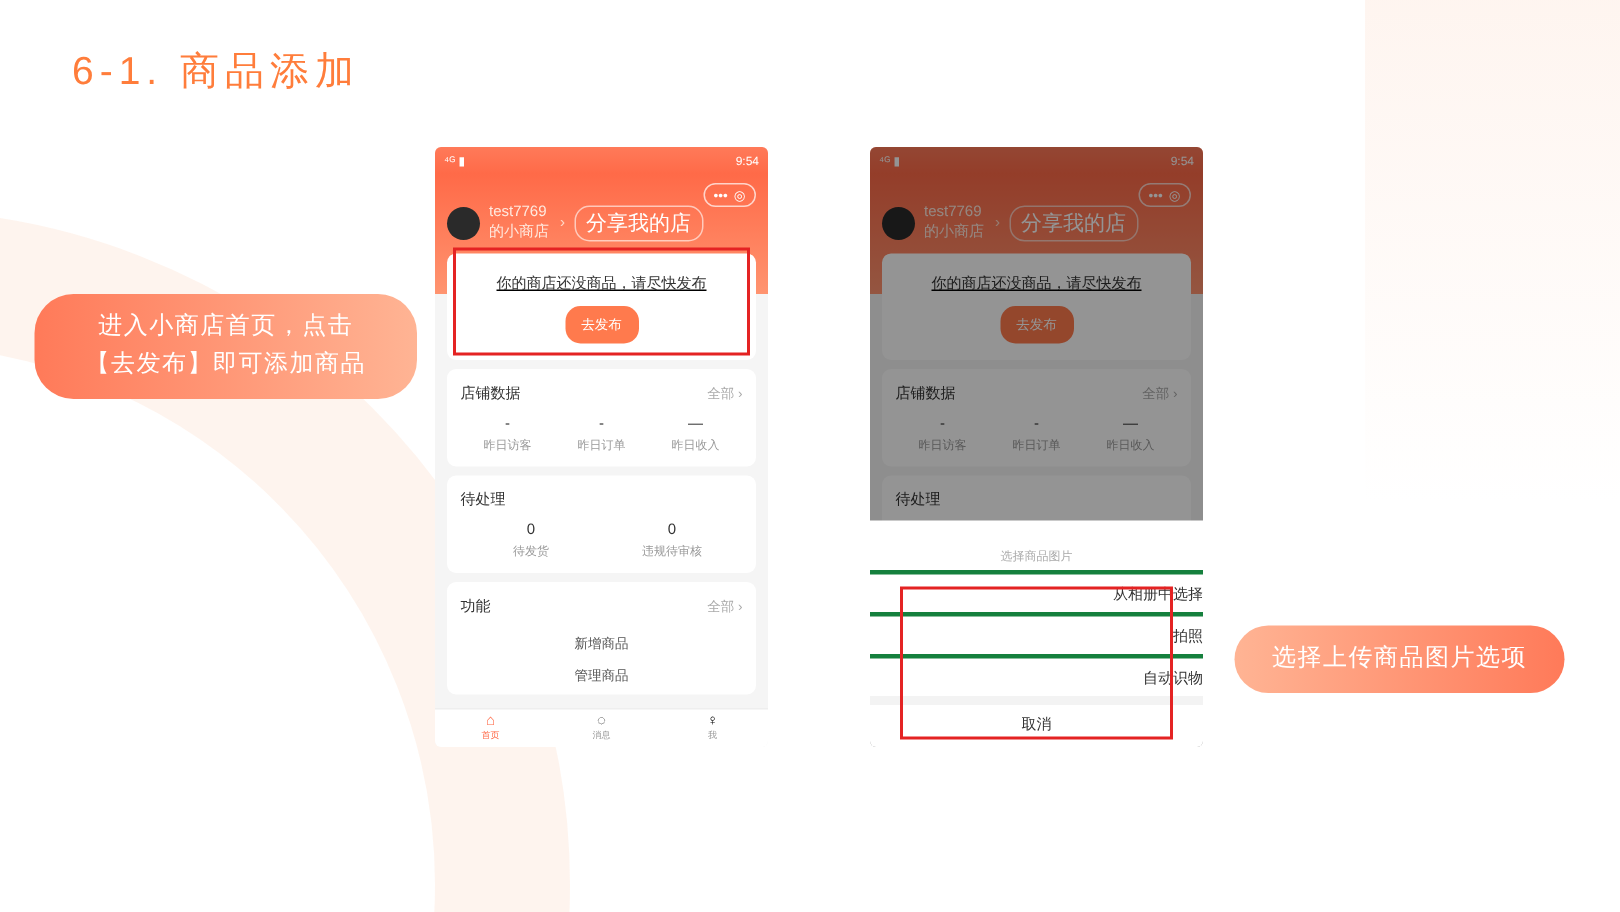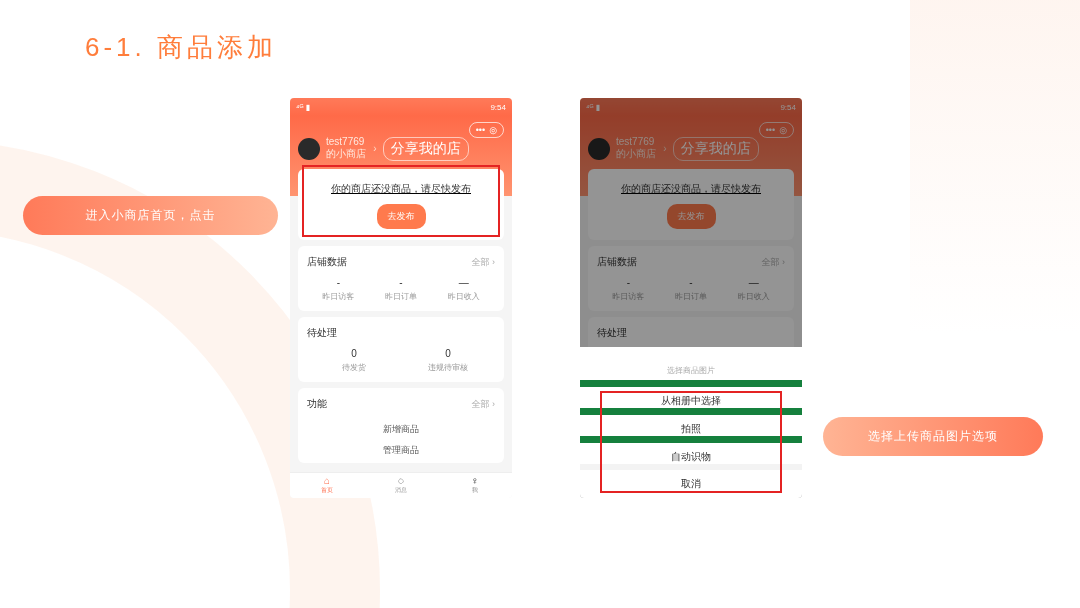--- a/index.html
+++ b/index.html
@@ -2,24 +2,24 @@
 <html><head>
 <meta charset="utf-8">
 <style>
 * { margin:0; padding:0; box-sizing:border-box; font-family:-apple-system,"PingFang SC","Microsoft YaHei",sans-serif; }
 body { width:1080px; height:608px; background:#fff; position:relative; overflow:hidden; }
 
 
 .bg-swoosh { position:absolute; width:900px; height:900px; border-radius:50%; border:90px solid #fde6d9; left:-520px; top:140px; opacity:.45; pointer-events:none; }
 .bg-edge-r { position:absolute; right:-50px; top:0; width:220px; height:608px; background:linear-gradient(180deg,#fde2d3 0%,#fff 55%); opacity:.35; pointer-events:none; }
 
-.slide-title { position:absolute; left:48px; top:30px; font-size:26px; color:#ff7d3b; letter-spacing:4px; font-weight:400;margin-left:37px; }
-
-
-.anno { position:absolute; padding:10px 18px; color:#fff; font-size:12px; border-radius:26px; line-height:1.55; letter-spacing:1px; }
+.slide-title { position:absolute; left:48px; top:30px; font-size:26px; color:#ff7d3b; letter-spacing:4px; font-weight:400; }
+
+
+.anno { position:absolute; padding:10px 18px; color:#fff; font-size:16px; border-radius:26px; line-height:1.55; letter-spacing:1px; }
 .anno-left  { left:23px;  top:196px; width:255px; background:linear-gradient(90deg,#ff7a59,#ffb494); text-align:center; }
 .anno-right { left:823px; top:417px; width:220px; background:linear-gradient(90deg,#ffb494,#ff7a59); text-align:center; }
 
 
 .phone { position:absolute; top:98px; width:222px; height:400px; background:#f5f5f5; overflow:hidden; border-radius:4px; }
 .phone.left  { left:290px; }
 .phone.right { left:580px; }
 .phone .overlay { position:absolute; inset:0; background:rgba(0,0,0,.42); pointer-events:none; }
 
 .ph-statusbar { height:18px; background:linear-gradient(180deg,#ff7a59,#ff6a48); display:flex; align-items:center; justify-content:space-between; padding:0 6px; color:#fff; font-size:8px; }
@@ -56,34 +56,35 @@
 .tab-lb{font-size:6px;color:#999;}
 .tab.active .tab-ic,.tab.active .tab-lb{color:#ff6a48;}
 
 .redbox{position:absolute;border:2px solid #e42323;pointer-events:none;}
 .rb-publish{left:12px;top:67px;width:198px;height:72px;}
 .rb-sheet  {left:20px;top:293px;width:182px;height:102px;}
 
 
 .sheet{position:absolute;left:0;right:0;bottom:0;background:#fff;padding-top:18px;}
 .sheet-title{text-align:center;font-size:8px;color:#aaa;padding-bottom:4px;}
-.sheet-item{height:28px;line-height:28px;text-align:center;font-size:10px;color:#333;border-top:7px solid #15803d;}
+.sheet-item{height:28px;line-height:28px;text-align:right;font-size:10px;color:#333;border-top:3px solid #15803d;}
 .sheet-gap{height:6px;background:#f3f3f3;}
 .sheet-cancel{height:28px;line-height:28px;text-align:center;font-size:10px;color:#333;}
 </style>
 </head>
 <body>
 
 <div class="bg-swoosh"></div>
 <div class="bg-edge-r"></div>
 
 <div class="slide-title">6-1. 商品添加</div>
 
 <div class="anno anno-left">
   <span>进入小商店首页，点击</span><br>
+  <span>【去发布】即可添加商品</span>
 </div>
 
 <div class="anno anno-right">选择上传商品图片选项</div>
 
 <div class="phone left">
   <div class="ph-statusbar">
     <span class="ph-sig">⁴ᴳ ▮</span>
     <span class="ph-time">9:54</span>
   </div>
   <div class="ph-header">

